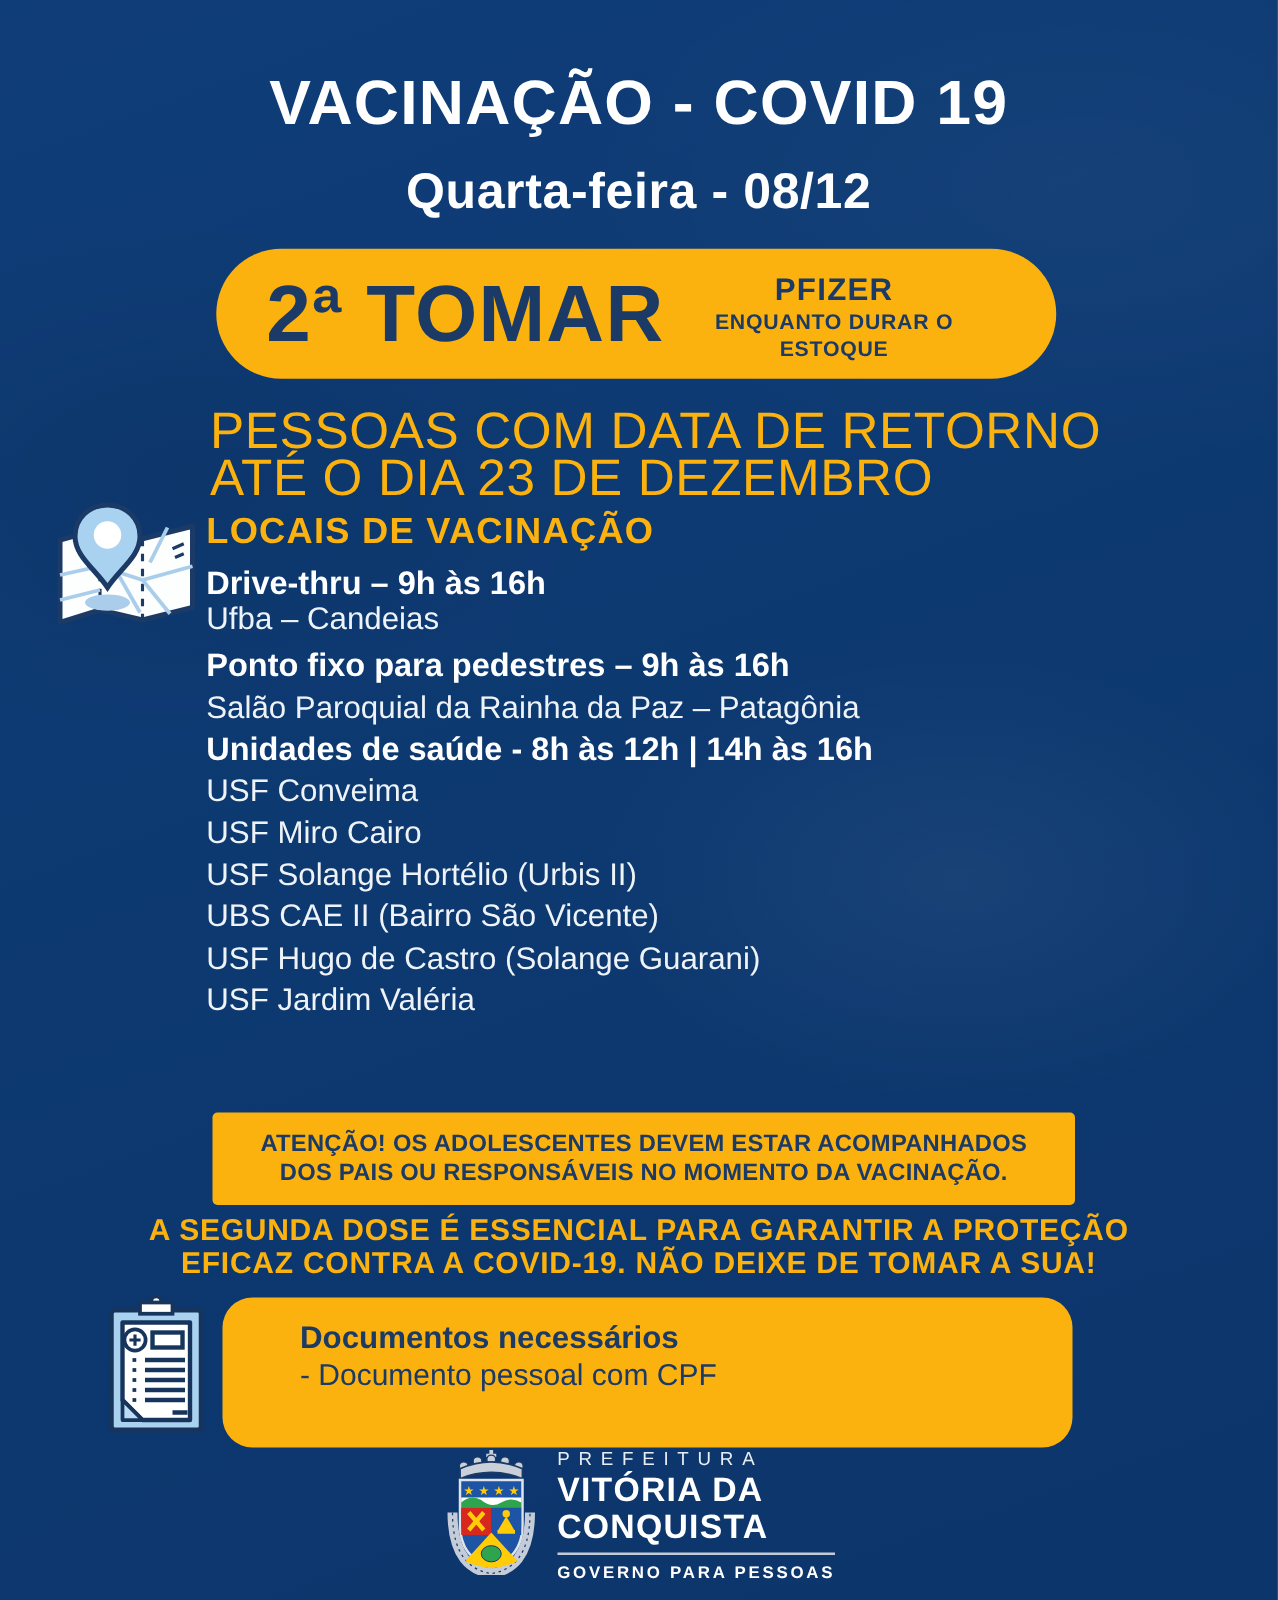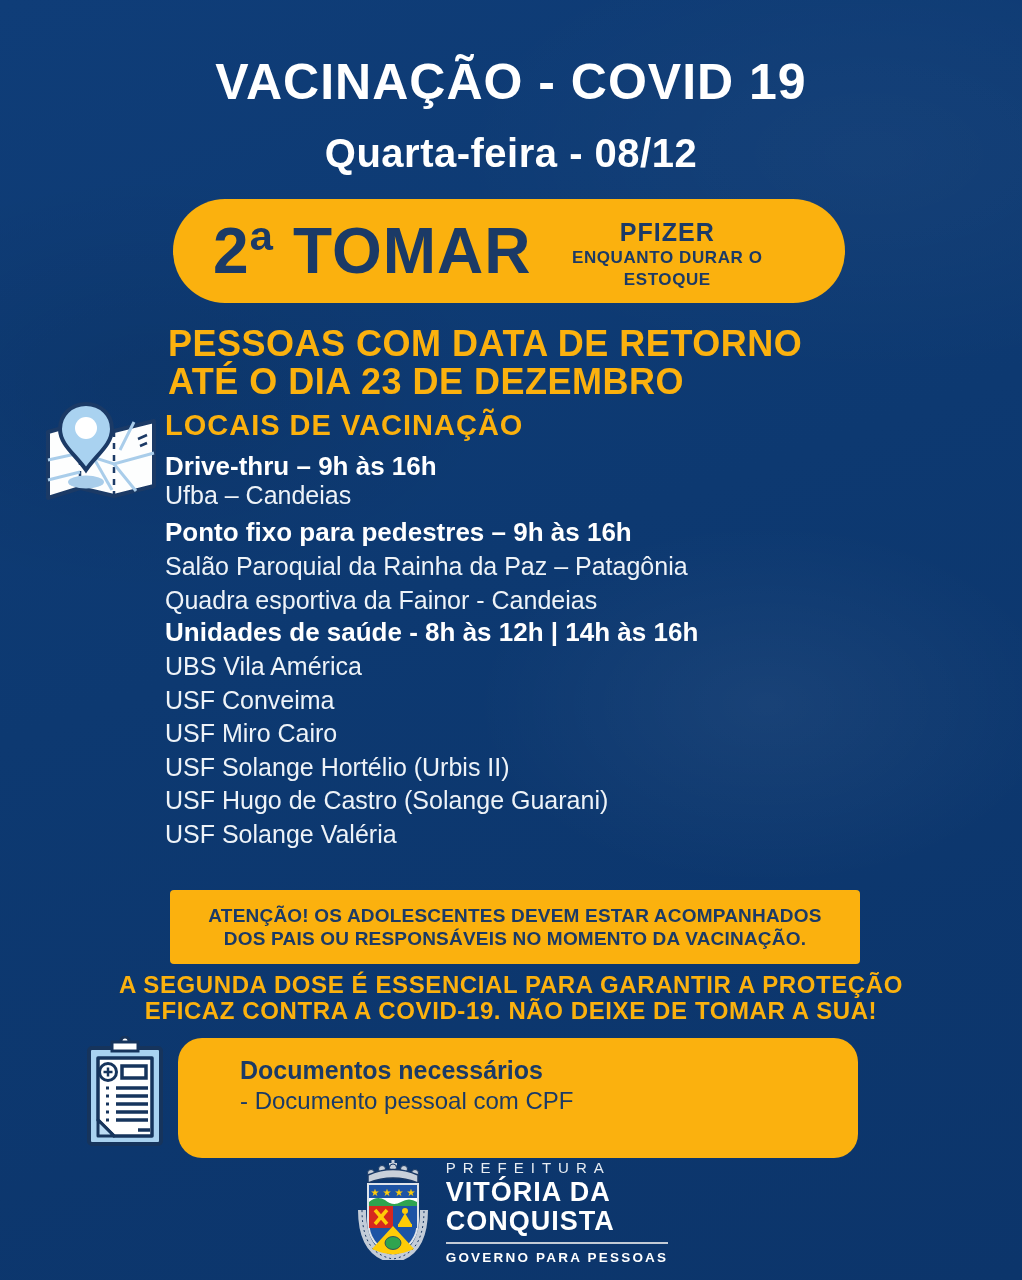--- a/index.html
+++ b/index.html
@@ -36,21 +36,21 @@
   .dose-main {
     color:#1b3a66; font-weight:800; font-size:64px; letter-spacing:1px;
     line-height:104px; white-space:nowrap;
   }
   .dose-side { text-align:center; color:#1b3a66; padding-top:6px; }
   .dose-vaccine { font-weight:800; font-size:25px; letter-spacing:1px; line-height:30px; }
   .dose-note { font-weight:800; font-size:17px; letter-spacing:0.6px; line-height:22px; }
 
   .return-note {
     position:absolute; left:168px; top:325px;
-    color:#fbb10e; font-weight:700; font-size:36px; line-height:38px; letter-spacing:0.5px;
+    color:#fbb10e; font-weight:400; font-size:41px; line-height:38px; letter-spacing:0.5px;
   }
 
   .map-icon { position:absolute; left:42px; top:398px; width:118px; height:106px; }
 
   .locations { position:absolute; left:165px; top:408px; width:720px; }
   .loc-heading {
     color:#fbb10e; font-weight:800; font-size:29px; line-height:34px; letter-spacing:1px;
   }
   .line-bold { color:#ffffff; font-weight:700; font-size:26px; line-height:30px; }
   .line-reg  { color:#eef3f8; font-weight:400; font-size:25px; line-height:29px; }
@@ -131,30 +131,29 @@
     </svg>
   </span>
 
   <div class="locations">
     <div class="loc-heading">LOCAIS DE VACINAÇÃO</div>
     <div class="line-bold mt9">Drive-thru – 9h às 16h</div>
     <div class="line-reg">Ufba – Candeias</div>
     <div class="line-bold mt7">Ponto fixo para pedestres – 9h às 16h</div>
     <div class="unit-list">
         <div>Salão Paroquial da Rainha da Paz – Patagônia</div>
-        <div>Quadra esportiva da Fainor - Candeias</div>
       </div>
     <div class="line-bold">Unidades de saúde - 8h às 12h | 14h às 16h</div>
     <div class="unit-list">
-        <div>UBS Vila América</div>
         <div>USF Conveima</div>
         <div>USF Miro Cairo</div>
         <div>USF Solange Hortélio (Urbis II)</div>
+        <div>UBS CAE II (Bairro São Vicente)</div>
         <div>USF Hugo de Castro (Solange Guarani)</div>
-        <div>USF Solange Valéria</div>
+        <div>USF Jardim Valéria</div>
       </div>
   </div>
 
   <div class="attention-box">
     <p><span class="prefix">ATENÇÃO!</span><span> OS ADOLESCENTES DEVEM ESTAR ACOMPANHADOS DOS PAIS OU RESPONSÁVEIS NO MOMENTO DA VACINAÇÃO.</span></p>
   </div>
 
   <div class="essential">
     <div>A SEGUNDA DOSE É ESSENCIAL PARA GARANTIR A PROTEÇÃO</div>
     <div>EFICAZ CONTRA A COVID-19. NÃO DEIXE DE TOMAR A SUA!</div>

